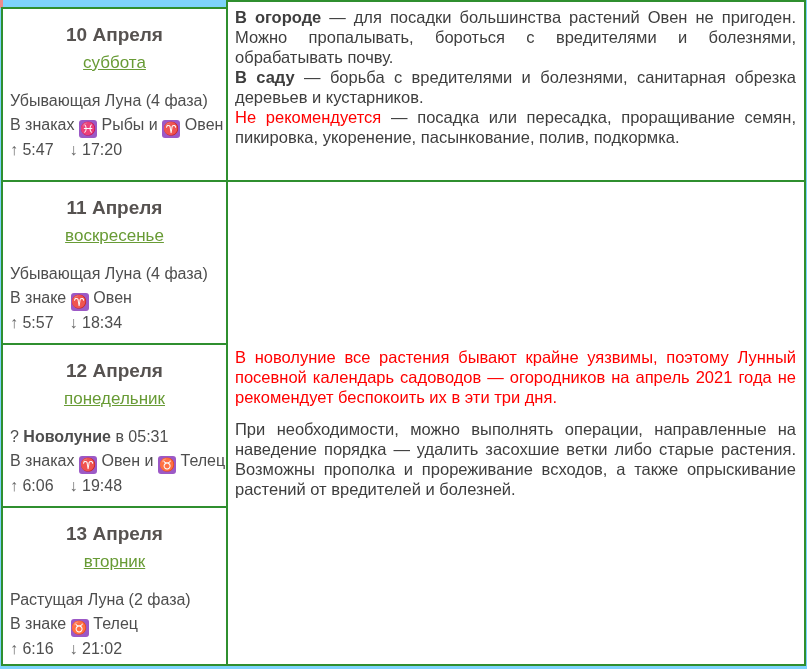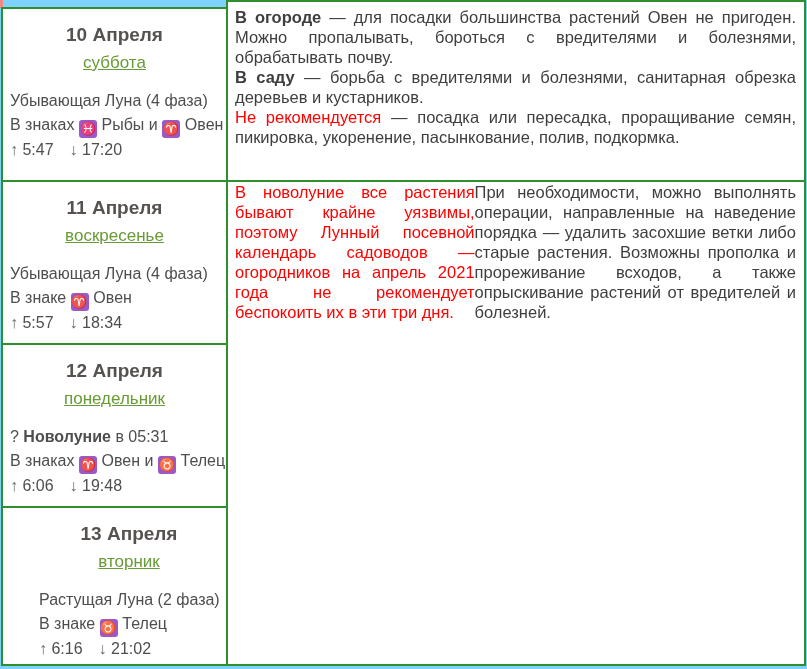--- a/index.html
+++ b/index.html
@@ -21,37 +21,37 @@
     border:2px solid var(--green);
   }
   .fragment{
     position:absolute;left:0;top:0;width:3px;height:8px;background:#f08a8a;
   }
   
   .day-cell{left:1px;width:227px;}
   .day-cell-0{top:7px;height:175px;}
   .day-cell-1{top:180px;height:165px;}
   .day-cell-2{top:343px;height:165px;}
-  .day-cell-3{top:506px;height:160px;padding-left:29px;}
+  .day-cell-3{top:506px;height:160px;}
   .day-date{margin-top:15px;text-align:center;font-size:19px;font-weight:bold;color:var(--datecol);}
   .day-weekday{margin-top:7px;text-align:center;font-size:17px;color:var(--weekday);text-decoration:underline;}
   .day-details{margin-top:16px;padding:0 5px 0 7px;font-size:16px;line-height:24px;color:var(--detail);white-space:nowrap;}
   .zbadge{
     display:inline-block;min-width:18px;height:18px;background:var(--badge);
     color:#fff;border-radius:3px;font-size:13px;line-height:18px;text-align:center;
     vertical-align:-3px;padding:0 1px;box-sizing:border-box;
   }
   .zbadge:empty{display:none;}
   .sun-line .arrow{color:#6a6a6a;}
   .sunset-group{margin-left:16px;}
   .moon-line b{color:var(--detail);}
   
   .advice-cell{left:226px;width:580px;font-size:16.5px;line-height:20px;color:var(--txt);text-align:justify;}
   .advice-top{top:0;height:182px;padding:5px 8px 4px 7px;}
-  .advice-merged{top:180px;height:486px;padding:0 8px 0 7px;display:flex;flex-direction:row;justify-content:center;}
+  .advice-merged{top:180px;height:486px;padding:0 8px 0 7px;display:flex;flex-direction:column;justify-content:center;}
   .advice-cell p{margin:0;}
   .lead{font-weight:bold;color:var(--txt);}
   .warn-lead{color:var(--red);}
   .warning-para{color:var(--red);margin-bottom:12px !important;}
 </style>
 </head>
 <body>
 
 <div class="page">
   <div class="fragment"></div>

